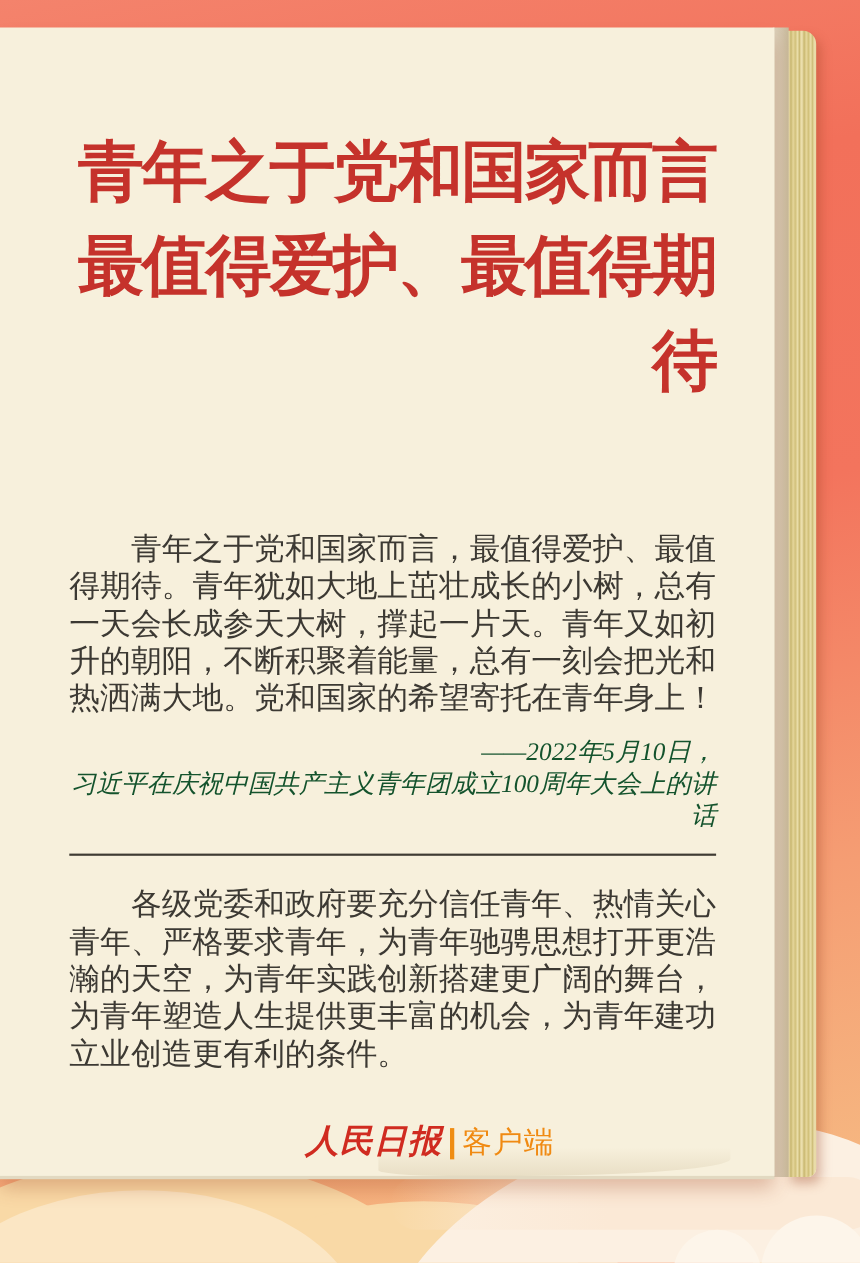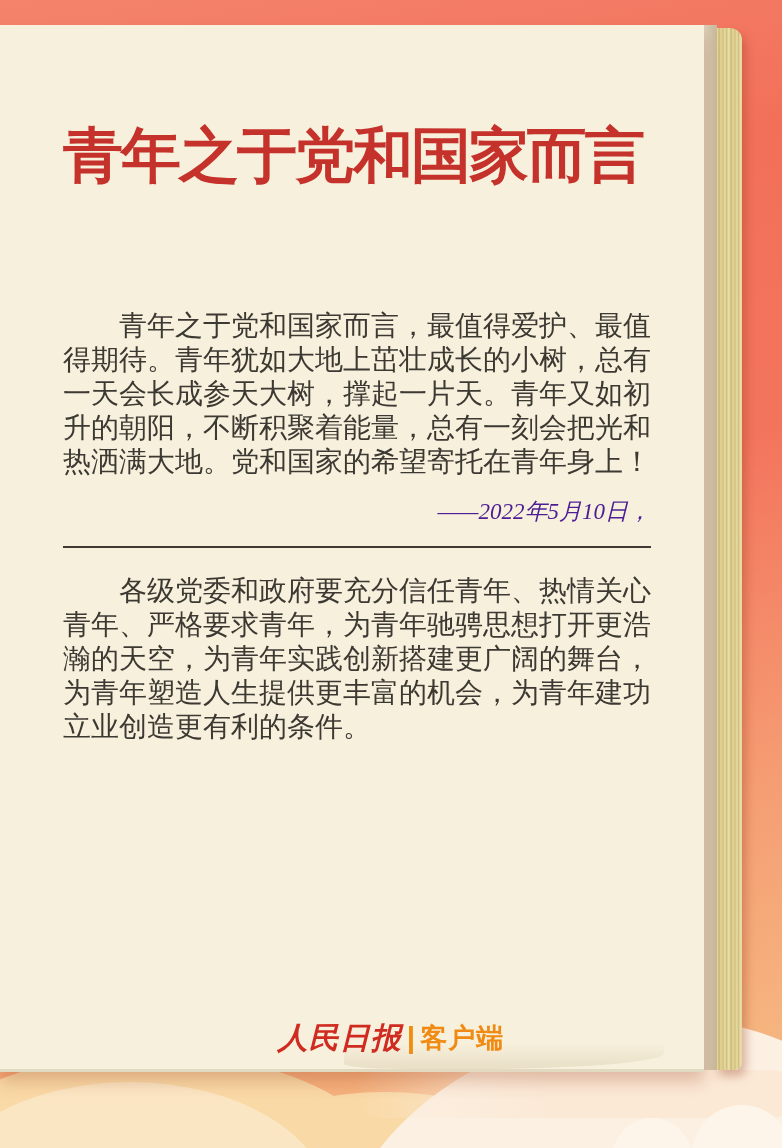--- a/index.html
+++ b/index.html
@@ -39,72 +39,74 @@
     box-sizing:border-box;
     padding:88px 53px 0 63px;
   }
   .page-curl{
     position:absolute;right:40px;bottom:0;width:320px;height:26px;
     border-radius:0 0 60% 20%;
     background:linear-gradient(180deg,rgba(190,170,130,0) 0%,rgba(190,170,130,.25) 100%);
   }
   
   .title{
-    text-align:left;color:#c5322b;font-weight:bold;
+    text-align:right;color:#c5322b;font-weight:bold;
     font-size:60px;line-height:86px;letter-spacing:-2px;
     font-family:"Liberation Serif","DejaVu Serif",serif;
   }
   .para{
     margin:0;color:#3c3933;font-size:28px;line-height:34px;
     text-align:justify;text-indent:2em;
-    font-family:Liberation Mono, monospace;
+    font-family:Liberation Serif, serif;
   }
   .para1{margin-top:112px;}
   .para2{margin-top:28px;}
   .attr{
-    color:#4c1d95;font-size:23px;line-height:29px;text-align:right;
+    color:#14532d;font-size:23px;line-height:29px;text-align:right;
     font-style:italic;font-family:"Liberation Serif","DejaVu Serif",serif;
   }
   .attr1{margin-top:16px;}
   .attr2{margin-top:58px;font-size:22px;}
   .divider{height:2px;background:#3f3b33;margin-top:20px;}
   
   .brand{
     position:absolute;left:0;top:1022px;width:782px;text-align:center;
   }
   .brand-inner{display:inline-flex;align-items:center;gap:5px;}
   .brand-name{
     color:#d02b20;font-weight:bold;font-style:italic;font-size:30px;line-height:32px;
     font-family:"DejaVu Serif","Liberation Serif",serif;letter-spacing:1px;
   }
   .brand-bar{color:#ef8d13;font-weight:bold;font-size:30px;line-height:30px;
     font-family:"Liberation Sans",sans-serif;}
-  .brand-suffix{color:#f08a12;font-weight:bold;font-size:27px;line-height:30px;
+  .brand-suffix{color:#f08a12;font-weight:normal;font-size:27px;line-height:30px;
     font-family:"Liberation Sans","DejaVu Sans",sans-serif;letter-spacing:1px;}
 </style>
 </head>
 <body>
 
 <div class="blob blob-orange-deep"></div>
 <div class="blob cloud-a"></div>
 <div class="blob cloud-b"></div>
 <div class="blob cloud-c"></div>
 <div class="blob swirl-main"></div>
 <div class="swirl-tongue"></div>
 <div class="blob scallop1"></div>
 <div class="blob scallop2"></div>
 
 <div class="book">
   <div class="edge-stripes"></div>
   <div class="edge-gray"></div>
   <div class="page-main">
     <div class="title">青年之于党和国家而言</div>
+    <div class="title">最值得爱护、最值得期待</div>
 
     <p class="para para1">青年之于党和国家而言，最值得爱护、最值得期待。青年犹如大地上茁壮成长的小树，总有一天会长成参天大树，撑起一片天。青年又如初升的朝阳，不断积聚着能量，总有一刻会把光和热洒满大地。党和国家的希望寄托在青年身上！</p>
     <div class="attr attr1">——2022年5月10日，</div>
+    <div class="attr">习近平在庆祝中国共产主义青年团成立100周年大会上的讲话</div>
 
     <div class="divider"></div>
 
     <p class="para para2">各级党委和政府要充分信任青年、热情关心青年、严格要求青年，为青年驰骋思想打开更浩瀚的天空，为青年实践创新搭建更广阔的舞台，为青年塑造人生提供更丰富的机会，为青年建功立业创造更有利的条件。</p>
 
     <div class="page-curl"></div>
   </div>
 </div>
 
 <div class="brand">

